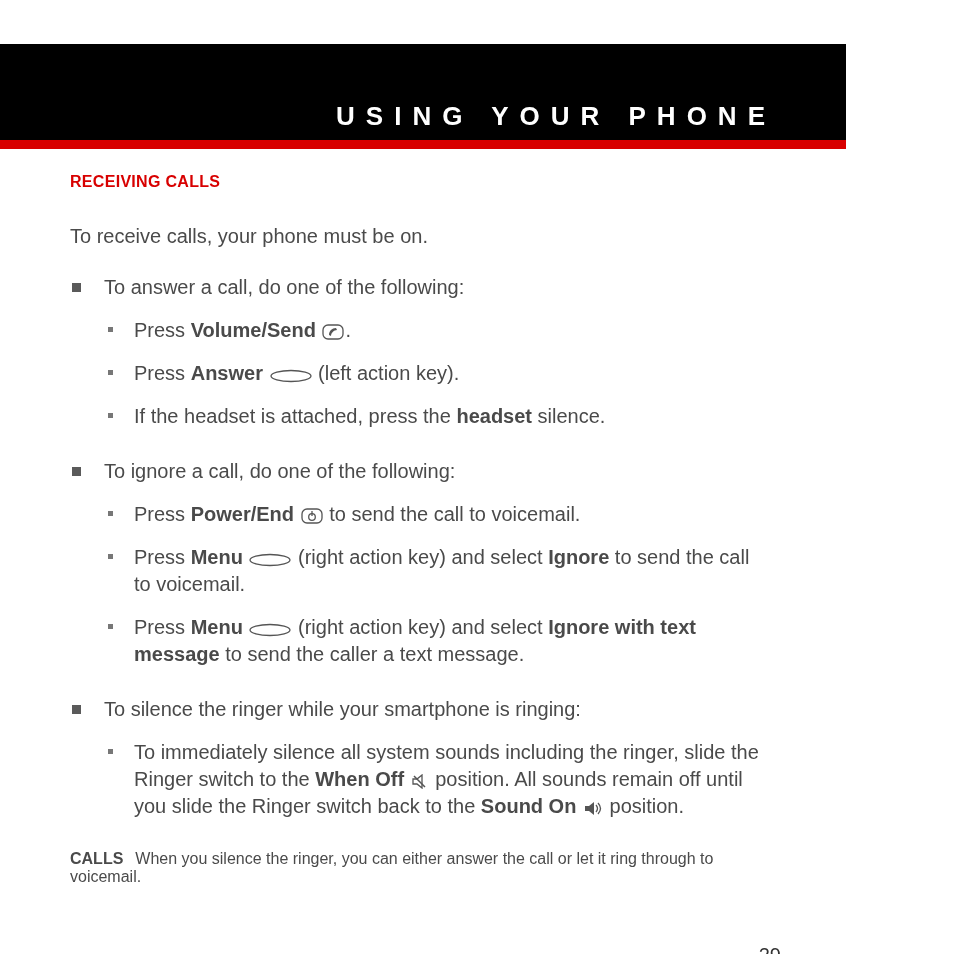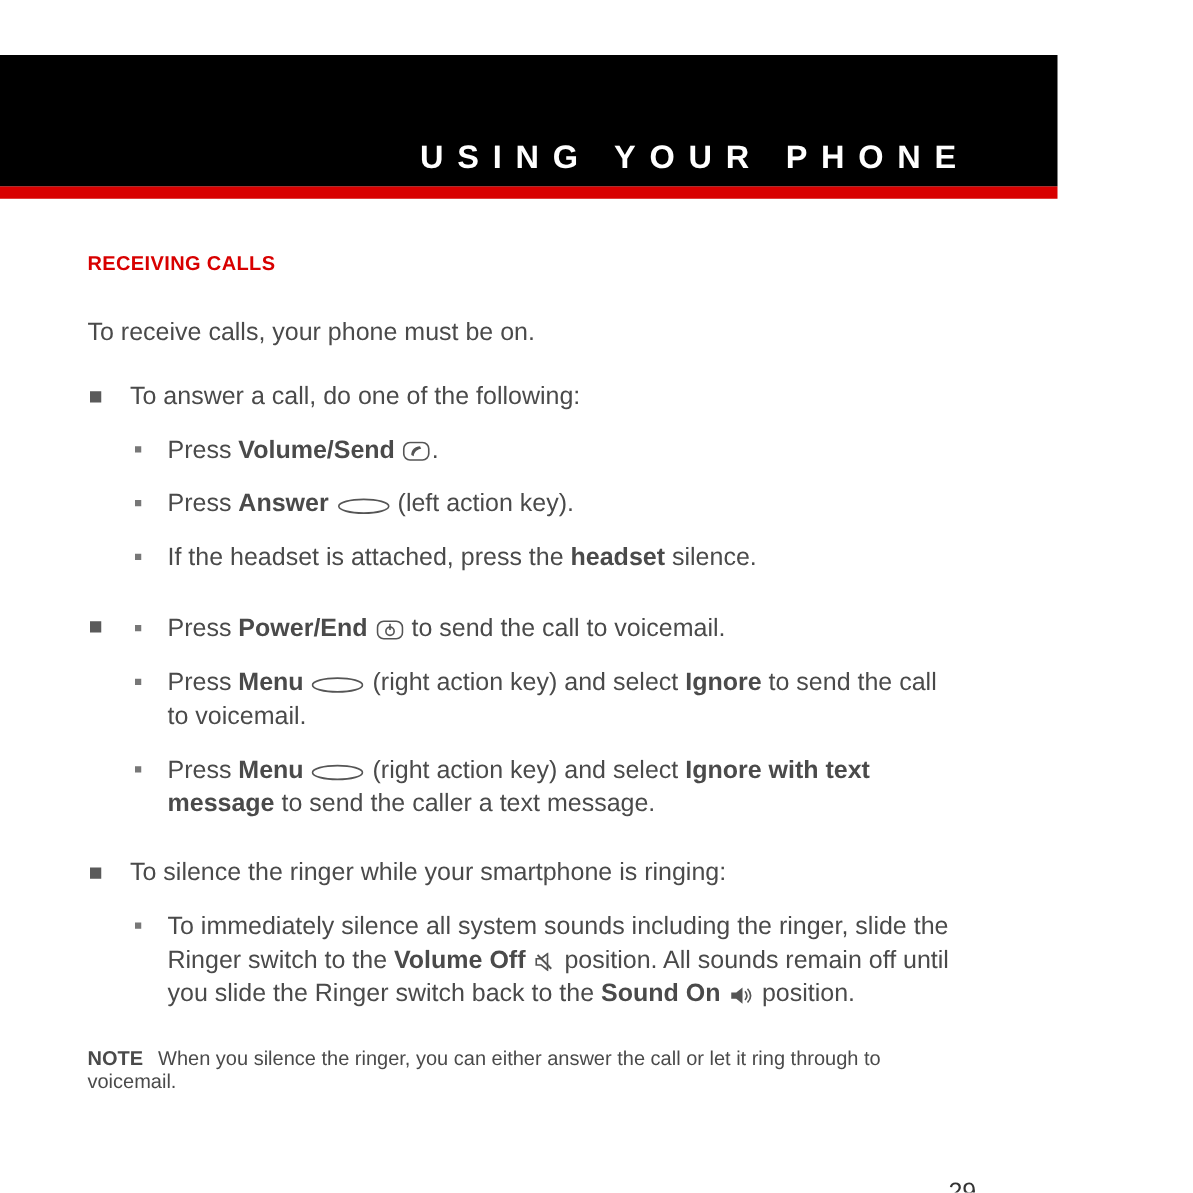--- a/index.html
+++ b/index.html
@@ -1,21 +1,21 @@
 <!DOCTYPE html>
 <html><head>
 <meta charset="utf-8">
 <style>
   * { margin: 0; padding: 0; box-sizing: border-box; }
   html, body { width: 954px; height: 954px; font-family: "Helvetica Neue", Helvetica, Arial, sans-serif; background: #fff; color: #333; }
   .page { width: 846px; height: 954px; display: flex; flex-direction: column; margin-top: 44px; }
   .top-black { background: #000; height: 105px; position: relative; }
   .top-black h1 { position: absolute; bottom: 8px; right: 70px; color: #fff; font-size: 26px; font-weight: bold; letter-spacing: 11px; }
   .red-band-top { height: 10px; background: #d80000; }
-  .content { flex: 1 1 auto; padding: 44px 75px 0 70px; color: #4a4a4a; }
+  .content { flex: 1 1 auto; padding: 24px 75px 0 70px; color: #4a4a4a; }
   .section-title { color: #d80000; font-weight: bold; font-size: 16px; letter-spacing: 0.3px; margin-bottom: 34px; }
   .intro { font-size: 20px; margin-bottom: 28px; font-weight: 300; font-stretch: condensed; }
   ul.outer { list-style: none; }
   ul.outer > li { position: relative; padding-left: 34px; margin-bottom: 30px; font-size: 20px; font-weight: 300; }
   ul.outer > li::before { content: ""; position: absolute; left: 2px; top: 7px; width: 9px; height: 9px; background: #5a5a5a; }
   ul.inner { list-style: none; margin-top: 18px; }
   ul.inner > li { position: relative; padding-left: 30px; margin-bottom: 16px; font-size: 20px; line-height: 1.35; font-weight: 300; }
   ul.inner > li::before { content: ""; position: absolute; left: 4px; top: 10px; width: 5px; height: 5px; background: #777; }
   .note-row { font-size: 16px; margin-top: 4px; color: #4a4a4a; }
   .note-label { font-weight: bold; margin-right: 12px; }
@@ -57,20 +57,21 @@
               </svg>
             <span> (left action key).</span>
           </li>
           <li>
             <span>If the headset is attached, press the </span><span class="b">headset</span><span> silence.</span>
           </li>
         </ul>
       </li>
 
       <li>
+        <span>To ignore a call, do one of the following:</span>
         <ul class="inner">
           <li>
             <span>Press </span><span class="b">Power/End</span>
             <svg class="inline-ic" width="22" height="16" viewBox="0 0 22 16">
                 <rect x="1" y="1" width="20" height="14" rx="5" fill="none" stroke="#555" stroke-width="1.3"></rect>
                 <circle cx="11" cy="9" r="3.3" fill="none" stroke="#555" stroke-width="1.3"></circle>
                 <line x1="11" y1="3" x2="11" y2="8" stroke="#555" stroke-width="1.3"></line>
               </svg>
             <span> to send the call to voicemail.</span>
           </li>
@@ -88,38 +89,38 @@
               </svg>
             <span> (right action key) and select </span><span class="b">Ignore with text message</span><span> to send the caller a text message.</span>
           </li>
         </ul>
       </li>
 
       <li>
         <span>To silence the ringer while your smartphone is ringing:</span>
         <ul class="inner">
           <li>
-            <span>To immediately silence all system sounds including the ringer, slide the Ringer switch to the </span><span class="b">Volume Off</span>
+            <span>To immediately silence all system sounds including the ringer, slide the Ringer switch to the </span><span class="b">When Off</span>
             <svg class="inline-ic" width="18" height="15" viewBox="0 0 18 15">
                 <path d="M2 5 L6 5 L11 1 L11 14 L6 10 L2 10 Z" fill="none" stroke="#555" stroke-width="1.3"></path>
                 <line x1="3" y1="2" x2="14" y2="13" stroke="#555" stroke-width="1.5"></line>
               </svg>
             <span> position. All sounds remain off until you slide the Ringer switch back to the </span><span class="b">Sound On</span>
             <svg class="inline-ic" width="20" height="15" viewBox="0 0 20 15">
                 <path d="M2 5 L6 5 L11 1 L11 14 L6 10 L2 10 Z" fill="#555"></path>
                 <path d="M13 4 Q16 7.5 13 11" fill="none" stroke="#555" stroke-width="1.3"></path>
                 <path d="M15 2 Q20 7.5 15 13" fill="none" stroke="#555" stroke-width="1.3"></path>
               </svg>
             <span> position.</span>
           </li>
         </ul>
       </li>
 
     </ul>
 
     <div class="note-row">
-      <span class="note-label">NOTE</span><span>When you silence the ringer, you can either answer the call or let it ring through to voicemail.</span>
+      <span class="note-label">CALLS</span><span>When you silence the ringer, you can either answer the call or let it ring through to voicemail.</span>
     </div>
   </div>
 
   <div class="page-num">29</div>
   <div class="red-band-bot"></div>
 </div>
 
 </body></html>

